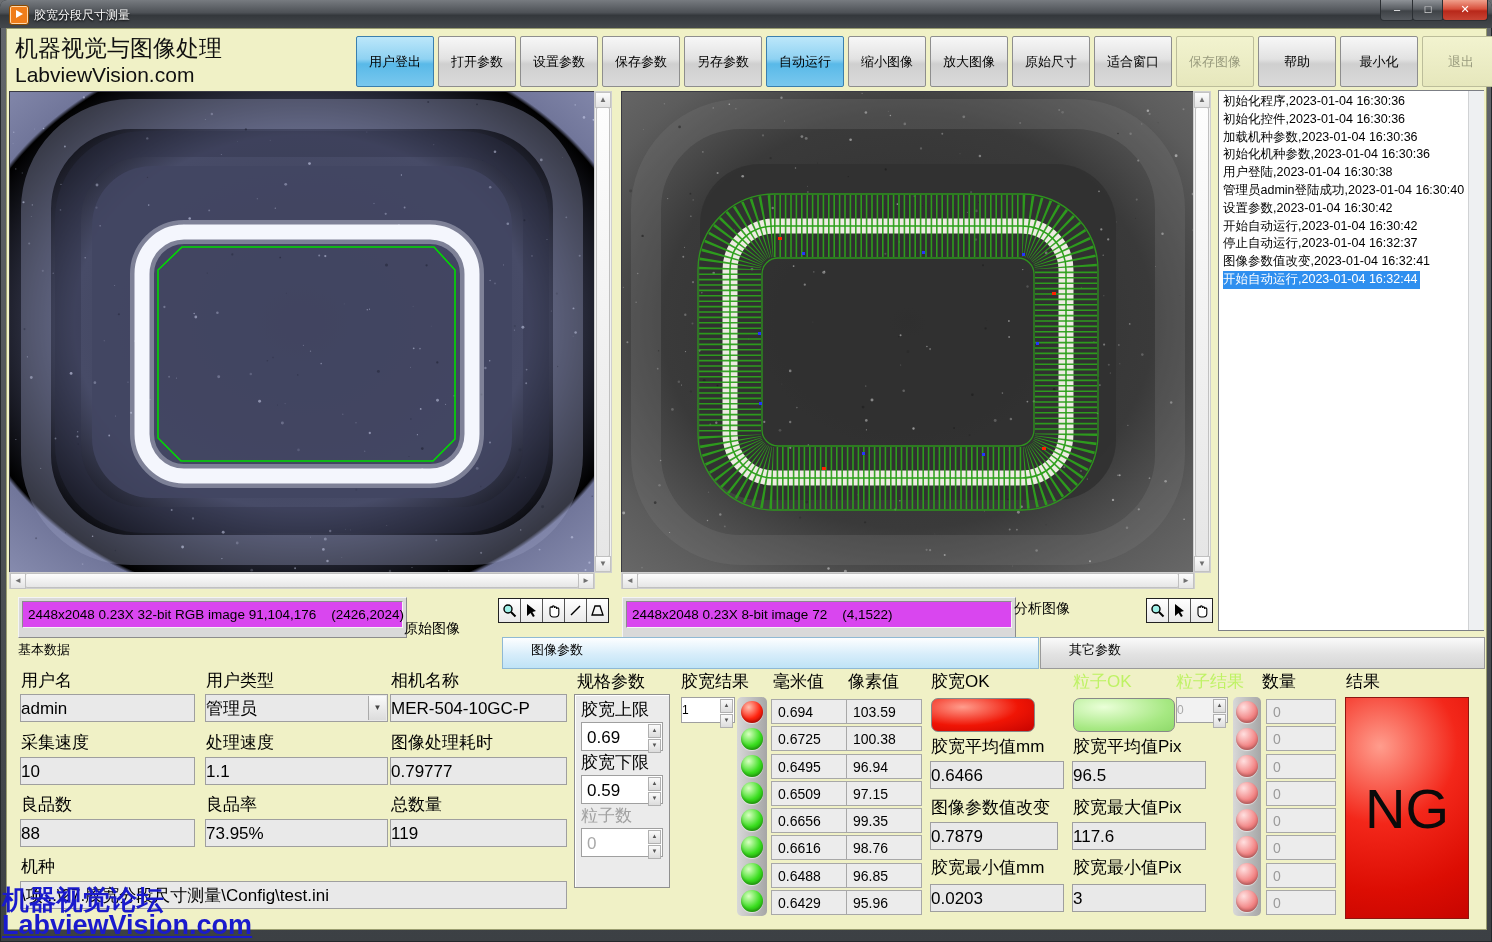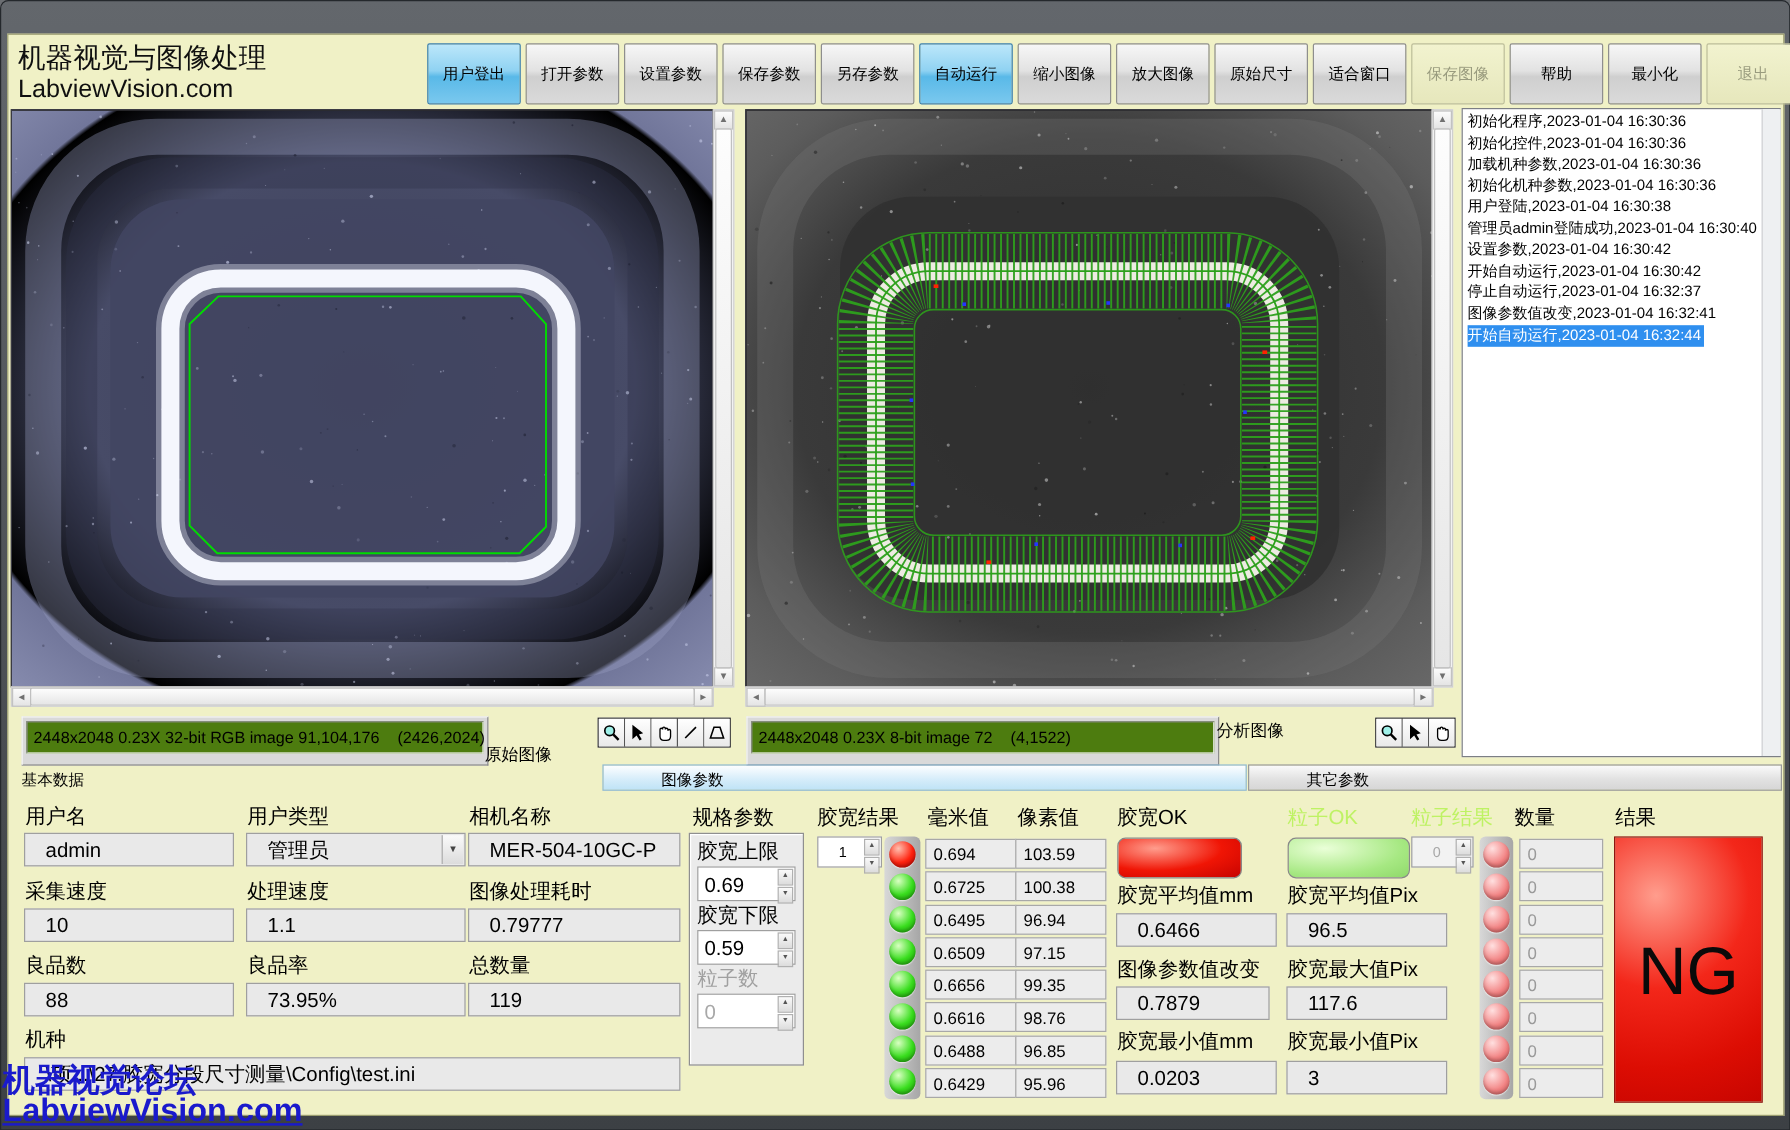--- a/index.html
+++ b/index.html
@@ -36,41 +36,41 @@
   .img-panel{position:absolute;border:1px solid #3a3a44;overflow:hidden;background:#222;}
   .img-panel svg{display:block;width:100%;height:100%;}
   .vscroll{position:absolute;width:16px;background:#f2f2f2;border:1px solid #cfcfcf;}
   .hscroll{position:absolute;height:15px;background:#f2f2f2;border:1px solid #cfcfcf;}
   .sc-btn{position:absolute;width:14px;height:14px;background:linear-gradient(#fcfcfc,#e4e4e4);
           border:1px solid #c2c2c2;color:#707070;font-size:8px;line-height:13px;text-align:center;}
   .sc-thumb{position:absolute;background:linear-gradient(#fdfdfd,#e6e6e6);border:1px solid #c0c0c0;border-radius:2px;}
   
   .status-outer{position:absolute;height:33px;background:#d9d9d9;
                 border:1px solid;border-color:#f4f4f4 #8c8c8c #8c8c8c #f4f4f4;padding:3px;}
-  .status-inner{height:25px;background:#4d7c0f;border:1px solid;border-color:#8c8c8c #f4f4f4 #f4f4f4 #8c8c8c;
+  .status-inner{height:25px;background:#d946ef;border:1px solid;border-color:#8c8c8c #f4f4f4 #f4f4f4 #8c8c8c;
                 font-size:13.5px;color:#000;line-height:25px;padding-left:5px;white-space:pre;}
   .panel-label{position:absolute;font-size:14px;color:#000;}
   .tool-strip{position:absolute;display:flex;border:1px solid #222;background:#fff;}
   .tool-btn{width:21px;height:23px;border-right:1px solid #555;display:flex;align-items:center;justify-content:center;background:linear-gradient(#ffffff,#e9e9e9);}
   .tool-btn:last-child{border-right:none;}
   
   #log{position:absolute;left:1218px;top:90px;width:266px;height:541px;background:#fff;
        border:1px solid #7c7f85;font-size:12.5px;color:#000;padding:2px 0 0 4px;box-sizing:border-box;}
   .log-entry{line-height:17.8px;white-space:nowrap;}
   .log-entry.selected{background:#2f8fef;color:#fff;display:inline-block;padding:0 2px 0 0;}
   #log-sb{position:absolute;left:1468px;top:91px;width:15px;height:539px;background:#eef0f2;border-left:1px solid #d0d2d4;}
   
   #side-tab-label{position:absolute;left:18px;top:641px;font-size:13px;color:#000;}
-  .tab{position:absolute;top:637px;height:22px;font-size:13px;line-height:23px;padding-left:48px;box-sizing:border-box;}
+  .tab{position:absolute;top:637px;height:32px;font-size:13px;line-height:23px;padding-left:28px;box-sizing:border-box;}
   #tab-image{left:502px;width:537px;background:linear-gradient(#fdfeff,#d7edfa 55%,#bfe3f6);border:1px solid #8fb9d4;}
   #tab-other{left:1040px;width:445px;background:linear-gradient(#fafafa,#e2e2e2 55%,#d6d6d6);border:1px solid #9a9a9a;}
   
   .fld-label{position:absolute;font-size:17px;color:#000;white-space:nowrap;}
   .fld{position:absolute;height:28px;background:#e9e9e9;border:1px solid #9f9f9f;
-       font-size:17px;color:#000;line-height:28px;padding-left:17px;box-sizing:border-box;}
+       font-size:17px;color:#000;line-height:28px;padding-left:0;box-sizing:border-box;}
   .fld.white{background:#fff;}
   .fld.dim{color:#a8a8a8;}
   .dd-btn{position:absolute;right:1px;top:1px;width:17px;height:24px;background:linear-gradient(#fafafa,#dcdcdc);
           border-left:1px solid #aaa;color:#444;font-size:8px;text-align:center;line-height:24px;}
   .spin{position:absolute;right:1px;top:1px;width:13px;display:flex;flex-direction:column;}
   .spin span{height:12px;background:linear-gradient(#fafafa,#dcdcdc);border:1px solid #b0b0b0;margin-bottom:1px;
              font-size:6px;color:#555;text-align:center;line-height:11px;}
   #spec-group{position:absolute;left:574px;top:694px;width:96px;height:194px;background:#ebebeb;
               border:1px solid #8f8f8f;box-shadow:inset 1px 1px 0 #fff;padding:3px 6px;box-sizing:border-box;}
   .spec-lbl{font-size:17px;color:#000;height:24px;line-height:24px;}
@@ -98,20 +98,27 @@
           display:flex;align-items:center;justify-content:center;}
   #ng-text{font-size:56px;color:#0a0a0a;}
   
   #wm1{position:absolute;left:2px;top:882px;font-size:27px;font-weight:bold;color:#1a1acc;z-index:60;}
   #wm2{position:absolute;left:2px;top:910px;font-size:27px;font-weight:bold;color:#1a1acc;text-decoration:underline;z-index:60;}
 </style>
 </head>
 <body>
 
 <div id="frame">
+  <div id="titlebar">
+    <div class="app-icon"></div>
+    <div id="title-text">胶宽分段尺寸测量</div>
+    <div class="win-btn" id="btn-min">–</div>
+    <div class="win-btn" id="btn-max">□</div>
+    <div class="win-btn" id="btn-close">✕</div>
+  </div>
   <div id="content-bg"></div>
 </div>
 
 <div id="hdr1">机器视觉与图像处理</div>
 <div id="hdr2">LabviewVision.com</div>
 
 <div id="toolbar">
   <div class="tb-btn active">用户登出</div>
   <div class="tb-btn normal">打开参数</div>
   <div class="tb-btn normal">设置参数</div>

